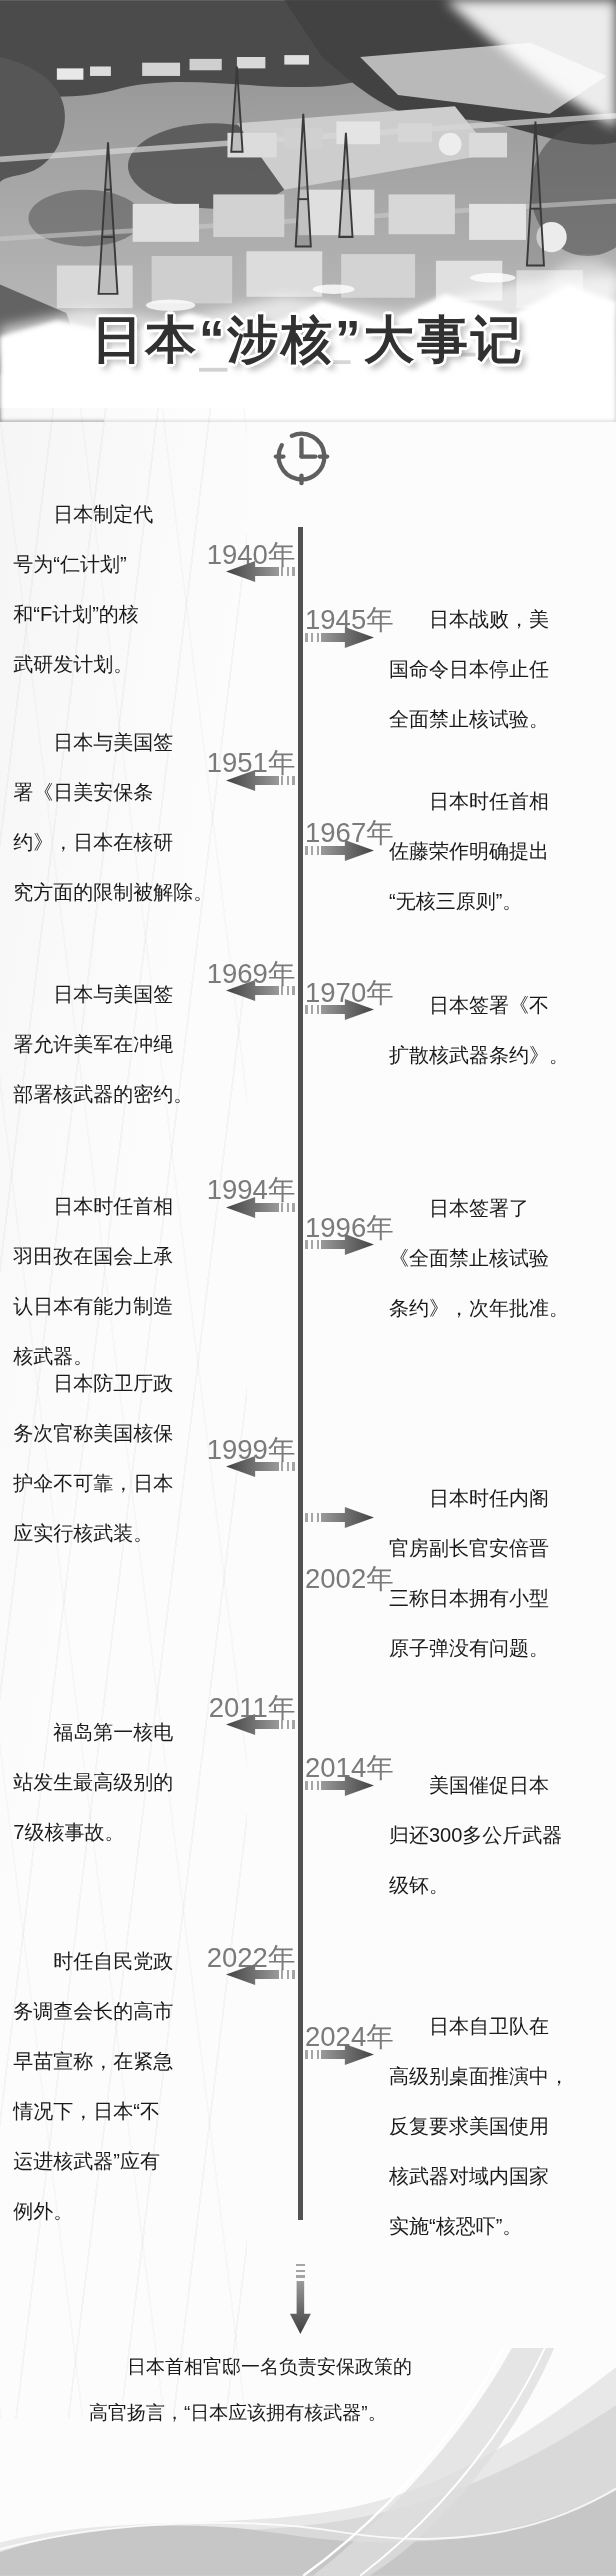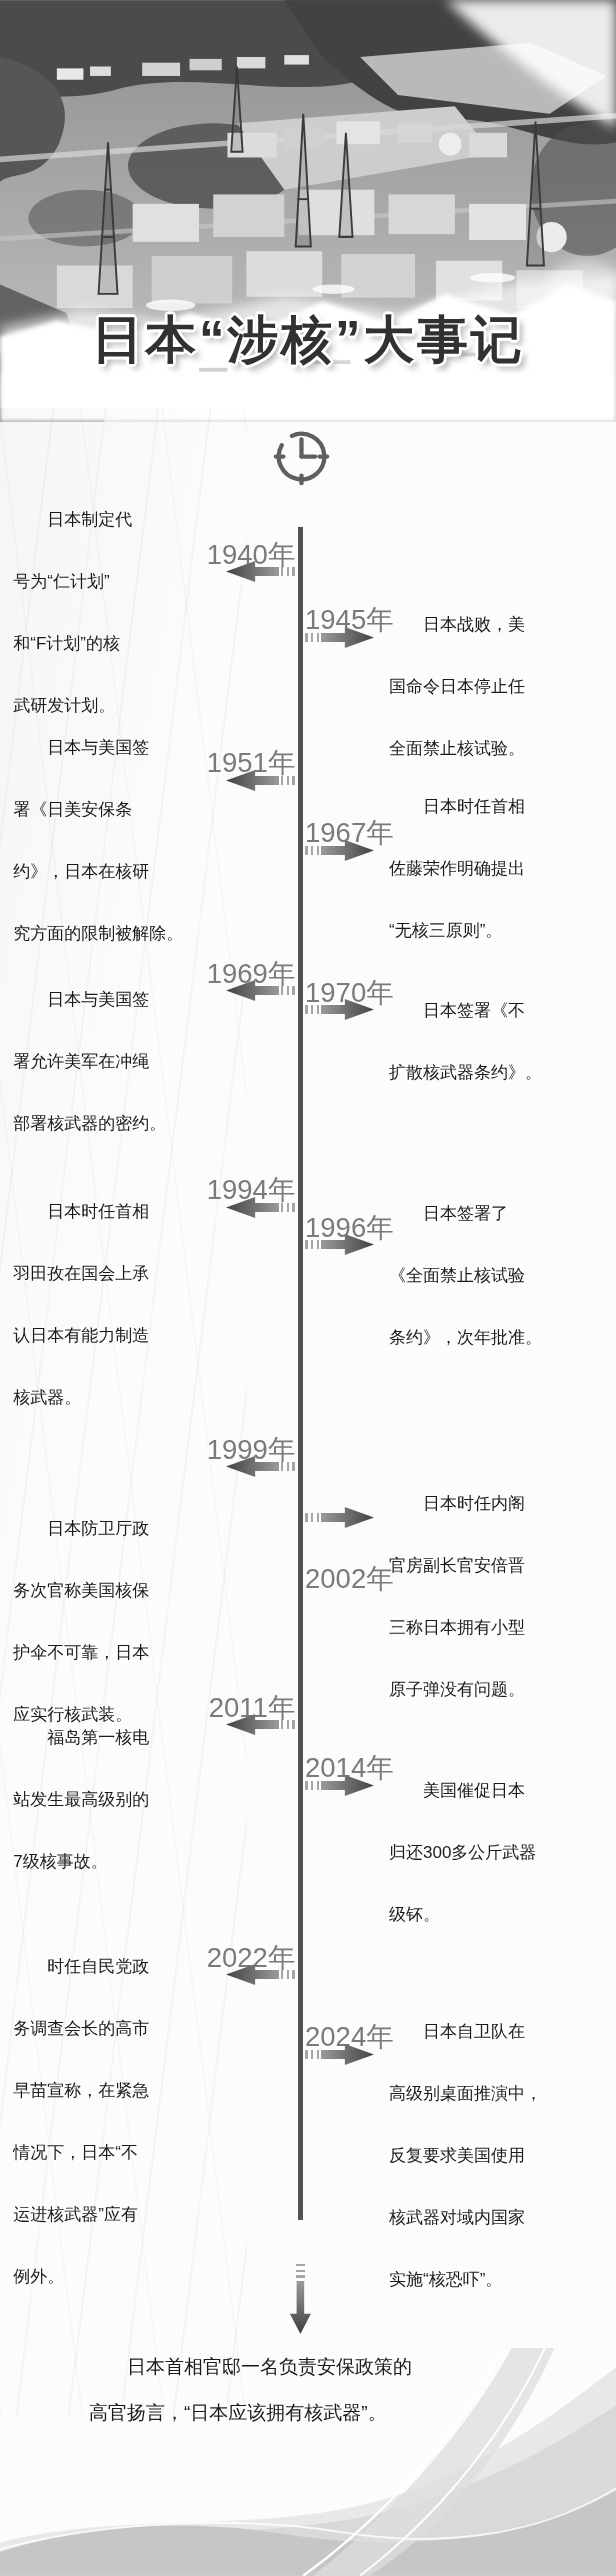--- a/index.html
+++ b/index.html
@@ -14,21 +14,21 @@
       linear-gradient(100deg, rgba(190,190,190,.10), rgba(0,0,0,0) 45%);}
   .title{position:absolute;left:0;top:306px;width:616px;text-align:center;
     font-size:51px;font-weight:900;letter-spacing:2.8px;color:#313131;
     text-shadow:-2.8px 0 #fff,2.8px 0 #fff,0 -2.8px #fff,0 2.8px #fff,-1.9px -1.9px #fff,
       1.9px 1.9px #fff,-1.9px 1.9px #fff,1.9px -1.9px #fff,4.7px 4.7px 6.6px rgba(110,110,110,.6);}
   .clock{position:absolute;left:273px;top:429px;}
   .tline{position:absolute;left:298px;top:527px;width:4.7px;height:1693px;background:#525252;}
   .ylabel{position:absolute;font-size:27.5px;color:#7a7a7a;white-space:pre;}
   .ylabel.l{width:284px;left:11.4px;text-align:right;}
   .ylabel.r{left:305px;}
-  .etext{position:absolute;font-size:17px;line-height:62px;color:#1a1a1a;
+  .etext{position:absolute;font-size:20px;line-height:50px;color:#1a1a1a;
          font-weight:500;white-space:pre;}
   .etext.l{left:13.3px;}
   .etext.r{left:389px;}
   .arrow{position:absolute;width:70px;height:21px;}
   .arrow.l{left:226px;}
   .arrow.r{left:304px;transform:scaleX(-1);}
   .arrow::before{content:"";position:absolute;left:0;top:0;width:53px;height:21px;
     background:linear-gradient(90deg,#434343,#9a9a9a);
     clip-path:polygon(0 50%,55% 0,55% 28%,100% 28%,100% 72%,55% 72%,55% 100%);}
   .arrow::after{content:"";position:absolute;right:0;top:5.7px;width:15px;height:9.5px;
@@ -202,21 +202,21 @@
   <div>
     <div class="ylabel r" style="top:1210px">1996年</div>
     <div class="arrow r" style="top:1234px"></div>
     <div class="etext r" style="top:1183px">　　日本签署了
 《全面禁止核试验
 条约》，次年批准。</div>
   </div>
   <div>
     <div class="ylabel l" style="top:1432px">1999年</div>
     <div class="arrow l" style="top:1456px"></div>
-    <div class="etext l" style="top:1498px">　　日本防卫厅政
+    <div class="etext l" style="top:1358px">　　日本防卫厅政
 务次官称美国核保
 护伞不可靠，日本
 应实行核武装。</div>
   </div>
   <div>
     <div class="ylabel r" style="top:1561px">2002年</div>
     <div class="arrow r" style="top:1507px"></div>
     <div class="etext r" style="top:1473px">　　日本时任内阁
 官房副长官安倍晋
 三称日本拥有小型

